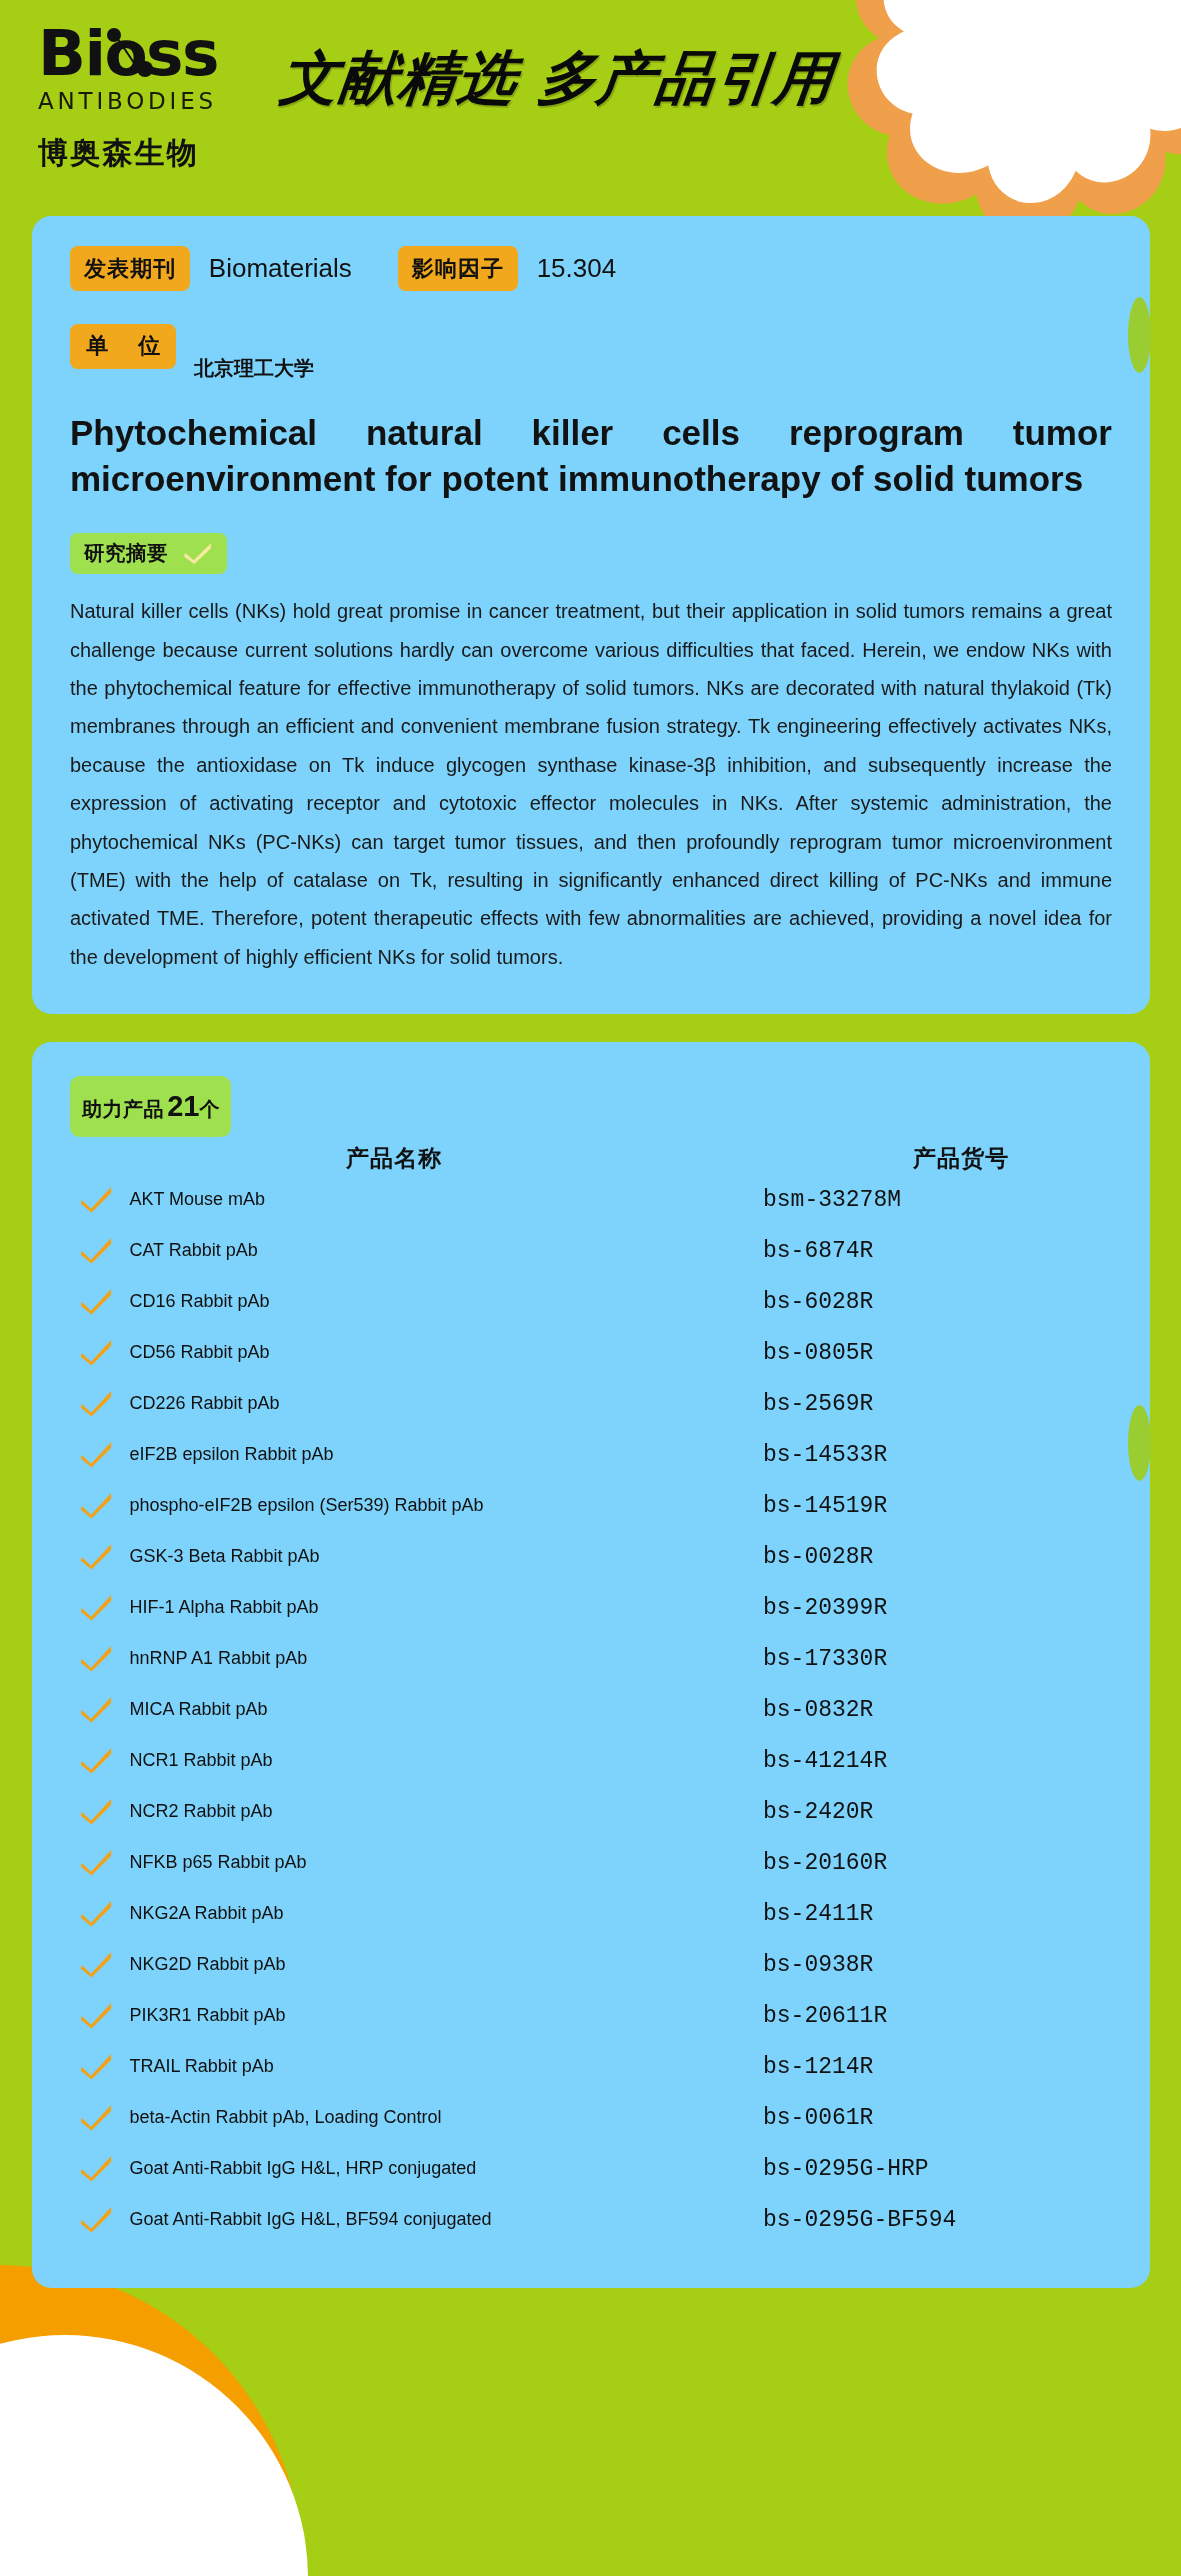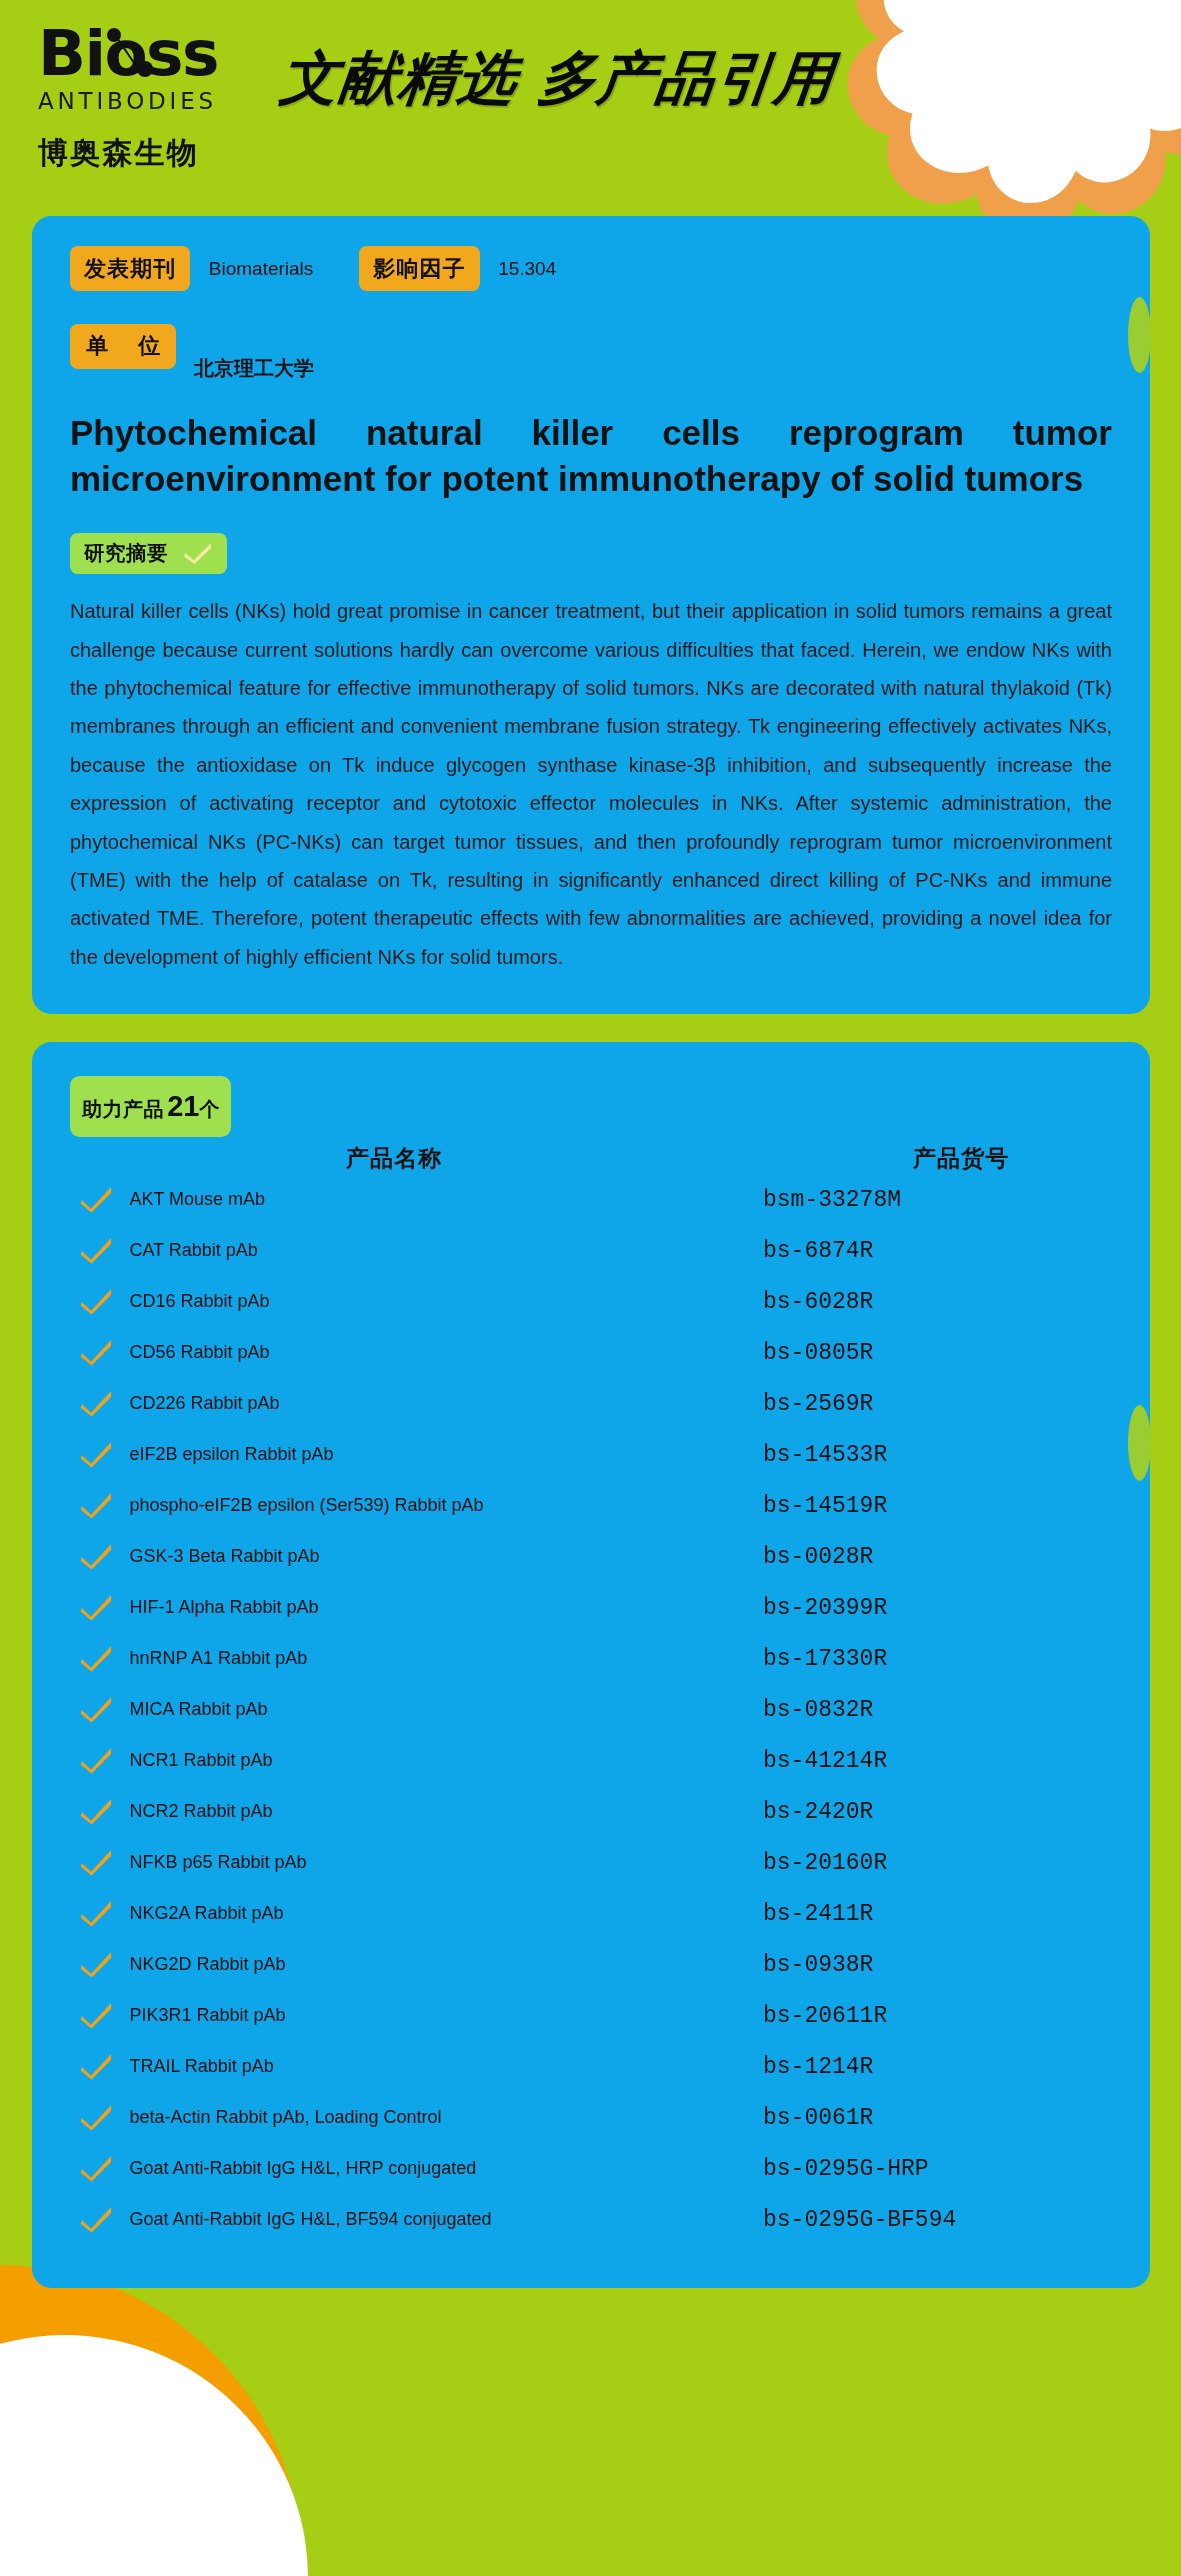--- a/index.html
+++ b/index.html
@@ -127,21 +127,21 @@
     font-style: italic;
     transform: skewX(-6deg);
     text-shadow: 1.6px 2.2px 0 rgba(0,0,0,0.18);
     white-space: nowrap;
   }
 
   
   .card {
     position: relative;
     z-index: 5;
-    background: #0ea5e9;
+    background: #7dd3fc;
     margin: 0 32px;
     border-radius: 21.6px;
   }
 
   .card-paper {
     padding: 30px 38px 38px 38px;
     border-radius: 19.5px 19.5px 19.5px 19.5px;
   }
 
   .deco-pill {
@@ -167,21 +167,21 @@
     color: #111;
     font-size: 22px;
     font-weight: 700;
     padding: 7.6px 14px;
     border-radius: 7.6px;
     letter-spacing: 1.1px;
     white-space: nowrap;
   }
   .tag.tag-unit { letter-spacing: 12px; padding-right: 3.2px; text-indent: 2.2px;}
   .meta-val {
-    font-size: 19px;
+    font-size: 26px;
     color: #111;
     margin-left: 18.4px;
     font-weight: 400;
     white-space: nowrap;
   }
   .meta-val.cn { font-weight: 700; font-size: 20px; margin-top: 44px; }
   .meta-spacer { width: 46px; }
 
   
   .paper-title {

